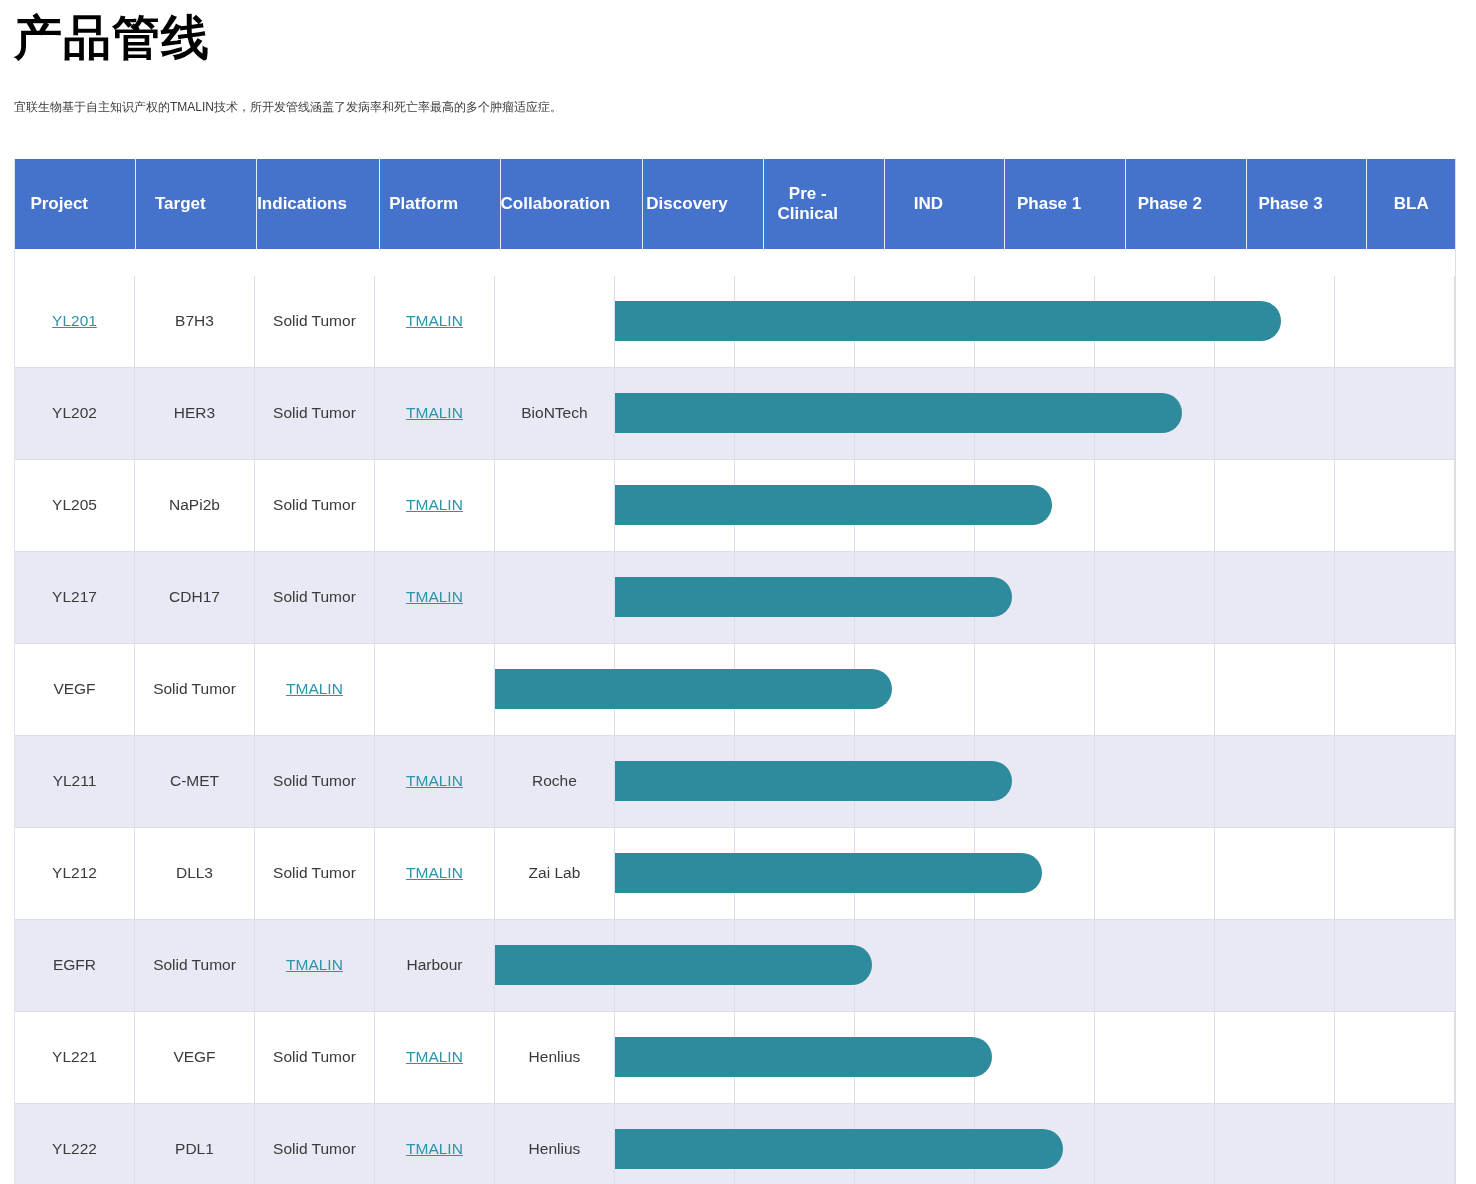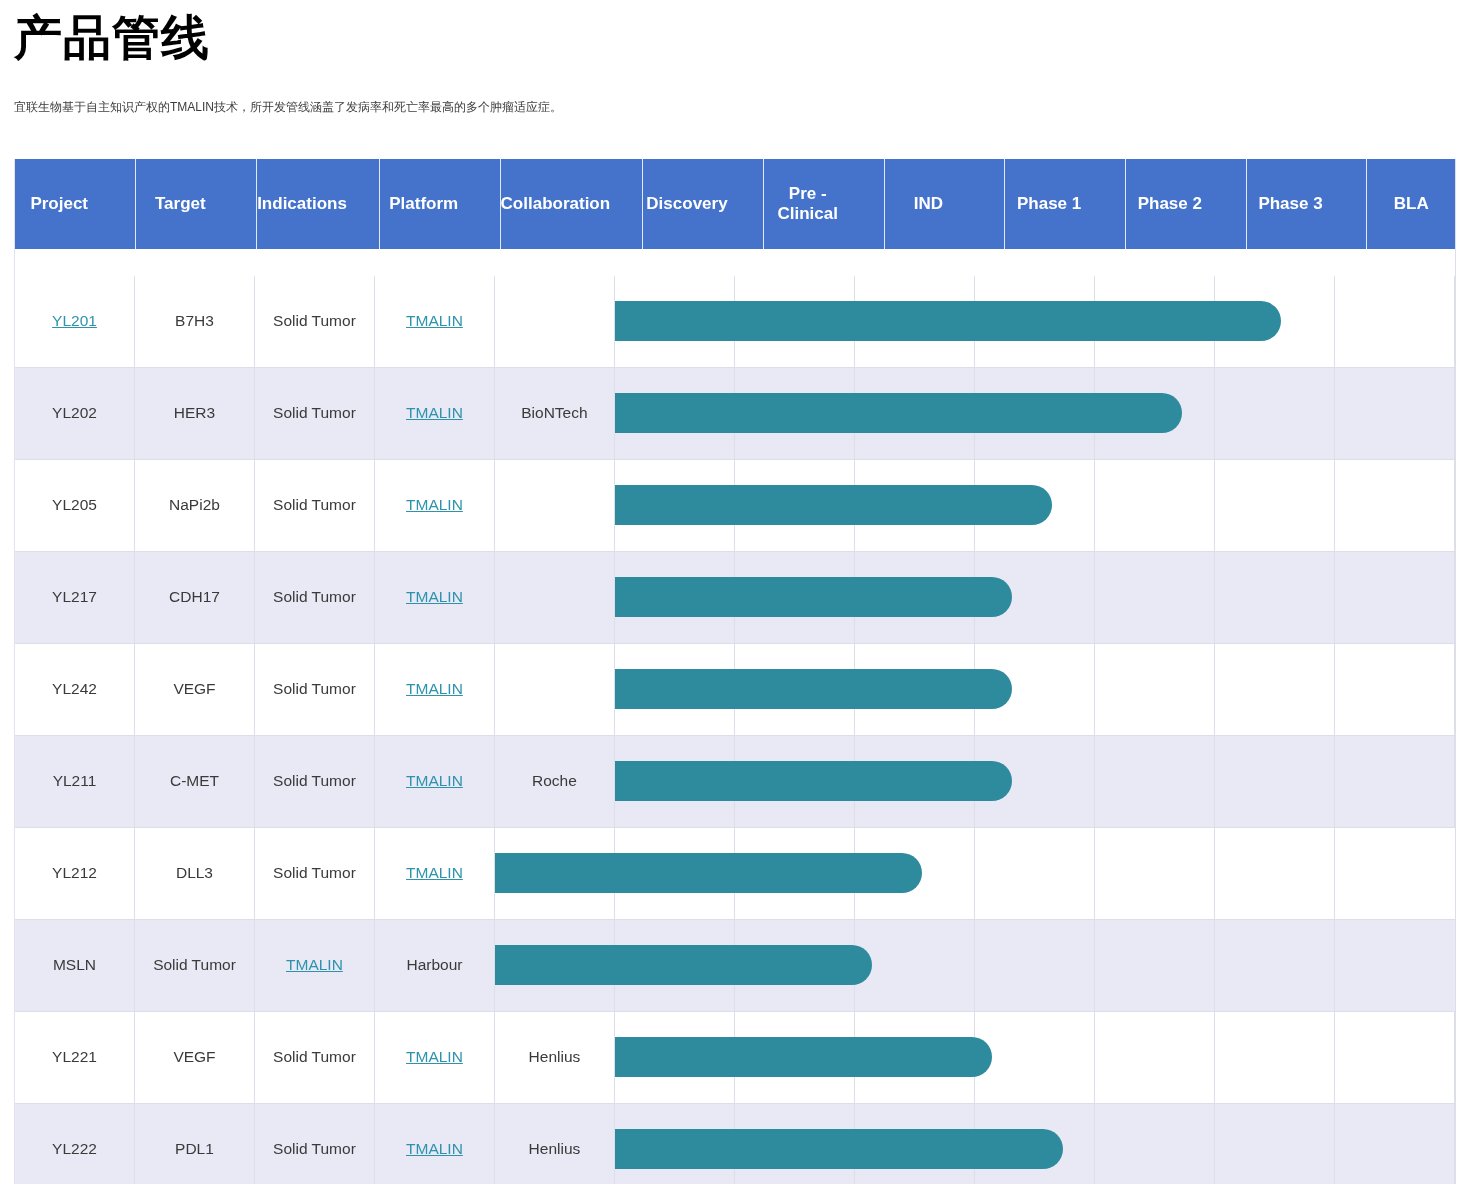--- a/index.html
+++ b/index.html
@@ -158,23 +158,20 @@
             <div class="stage-cell"></div>
             <div class="stage-cell"></div>
             <div class="stage-cell"></div>
             <div class="stage-cell"></div>
             <div class="stage-cell"></div>
             <div class="bar" title="Phase 1" style="width: 47.3%; background: rgb(46, 139, 157);"></div>
           </div>
         </div>
         <div class="tr">
           <div class="td">
-            <span>YL242</span>
-          </div>
-          <div class="td">
             <span>VEGF</span>
           </div>
           <div class="td">
             <span>Solid Tumor</span>
           </div>
           <div class="td">
             <a class="lnk" href="#">TMALIN</a>
           </div>
           <div class="td">
             <span></span>
@@ -223,34 +220,37 @@
           </div>
           <div class="td">
             <span>DLL3</span>
           </div>
           <div class="td">
             <span>Solid Tumor</span>
           </div>
           <div class="td">
             <a class="lnk" href="#">TMALIN</a>
           </div>
+          <div class="td">
+            <span>Zai Lab</span>
+          </div>
           <div class="stage-area">
             <div class="stage-cell"></div>
             <div class="stage-cell"></div>
             <div class="stage-cell"></div>
             <div class="stage-cell"></div>
             <div class="stage-cell"></div>
             <div class="stage-cell"></div>
             <div class="stage-cell"></div>
             <div class="bar" title="Phase 1" style="width: 50.9%; background: rgb(46, 139, 157);"></div>
           </div>
         </div>
         <div class="tr alt">
           <div class="td">
-            <span>MSLN</span>
+            <span>EGFR</span>
           </div>
           <div class="td">
             <span>Solid Tumor</span>
           </div>
           <div class="td">
             <a class="lnk" href="#">TMALIN</a>
           </div>
           <div class="td">
             <span>Harbour</span>
           </div>

